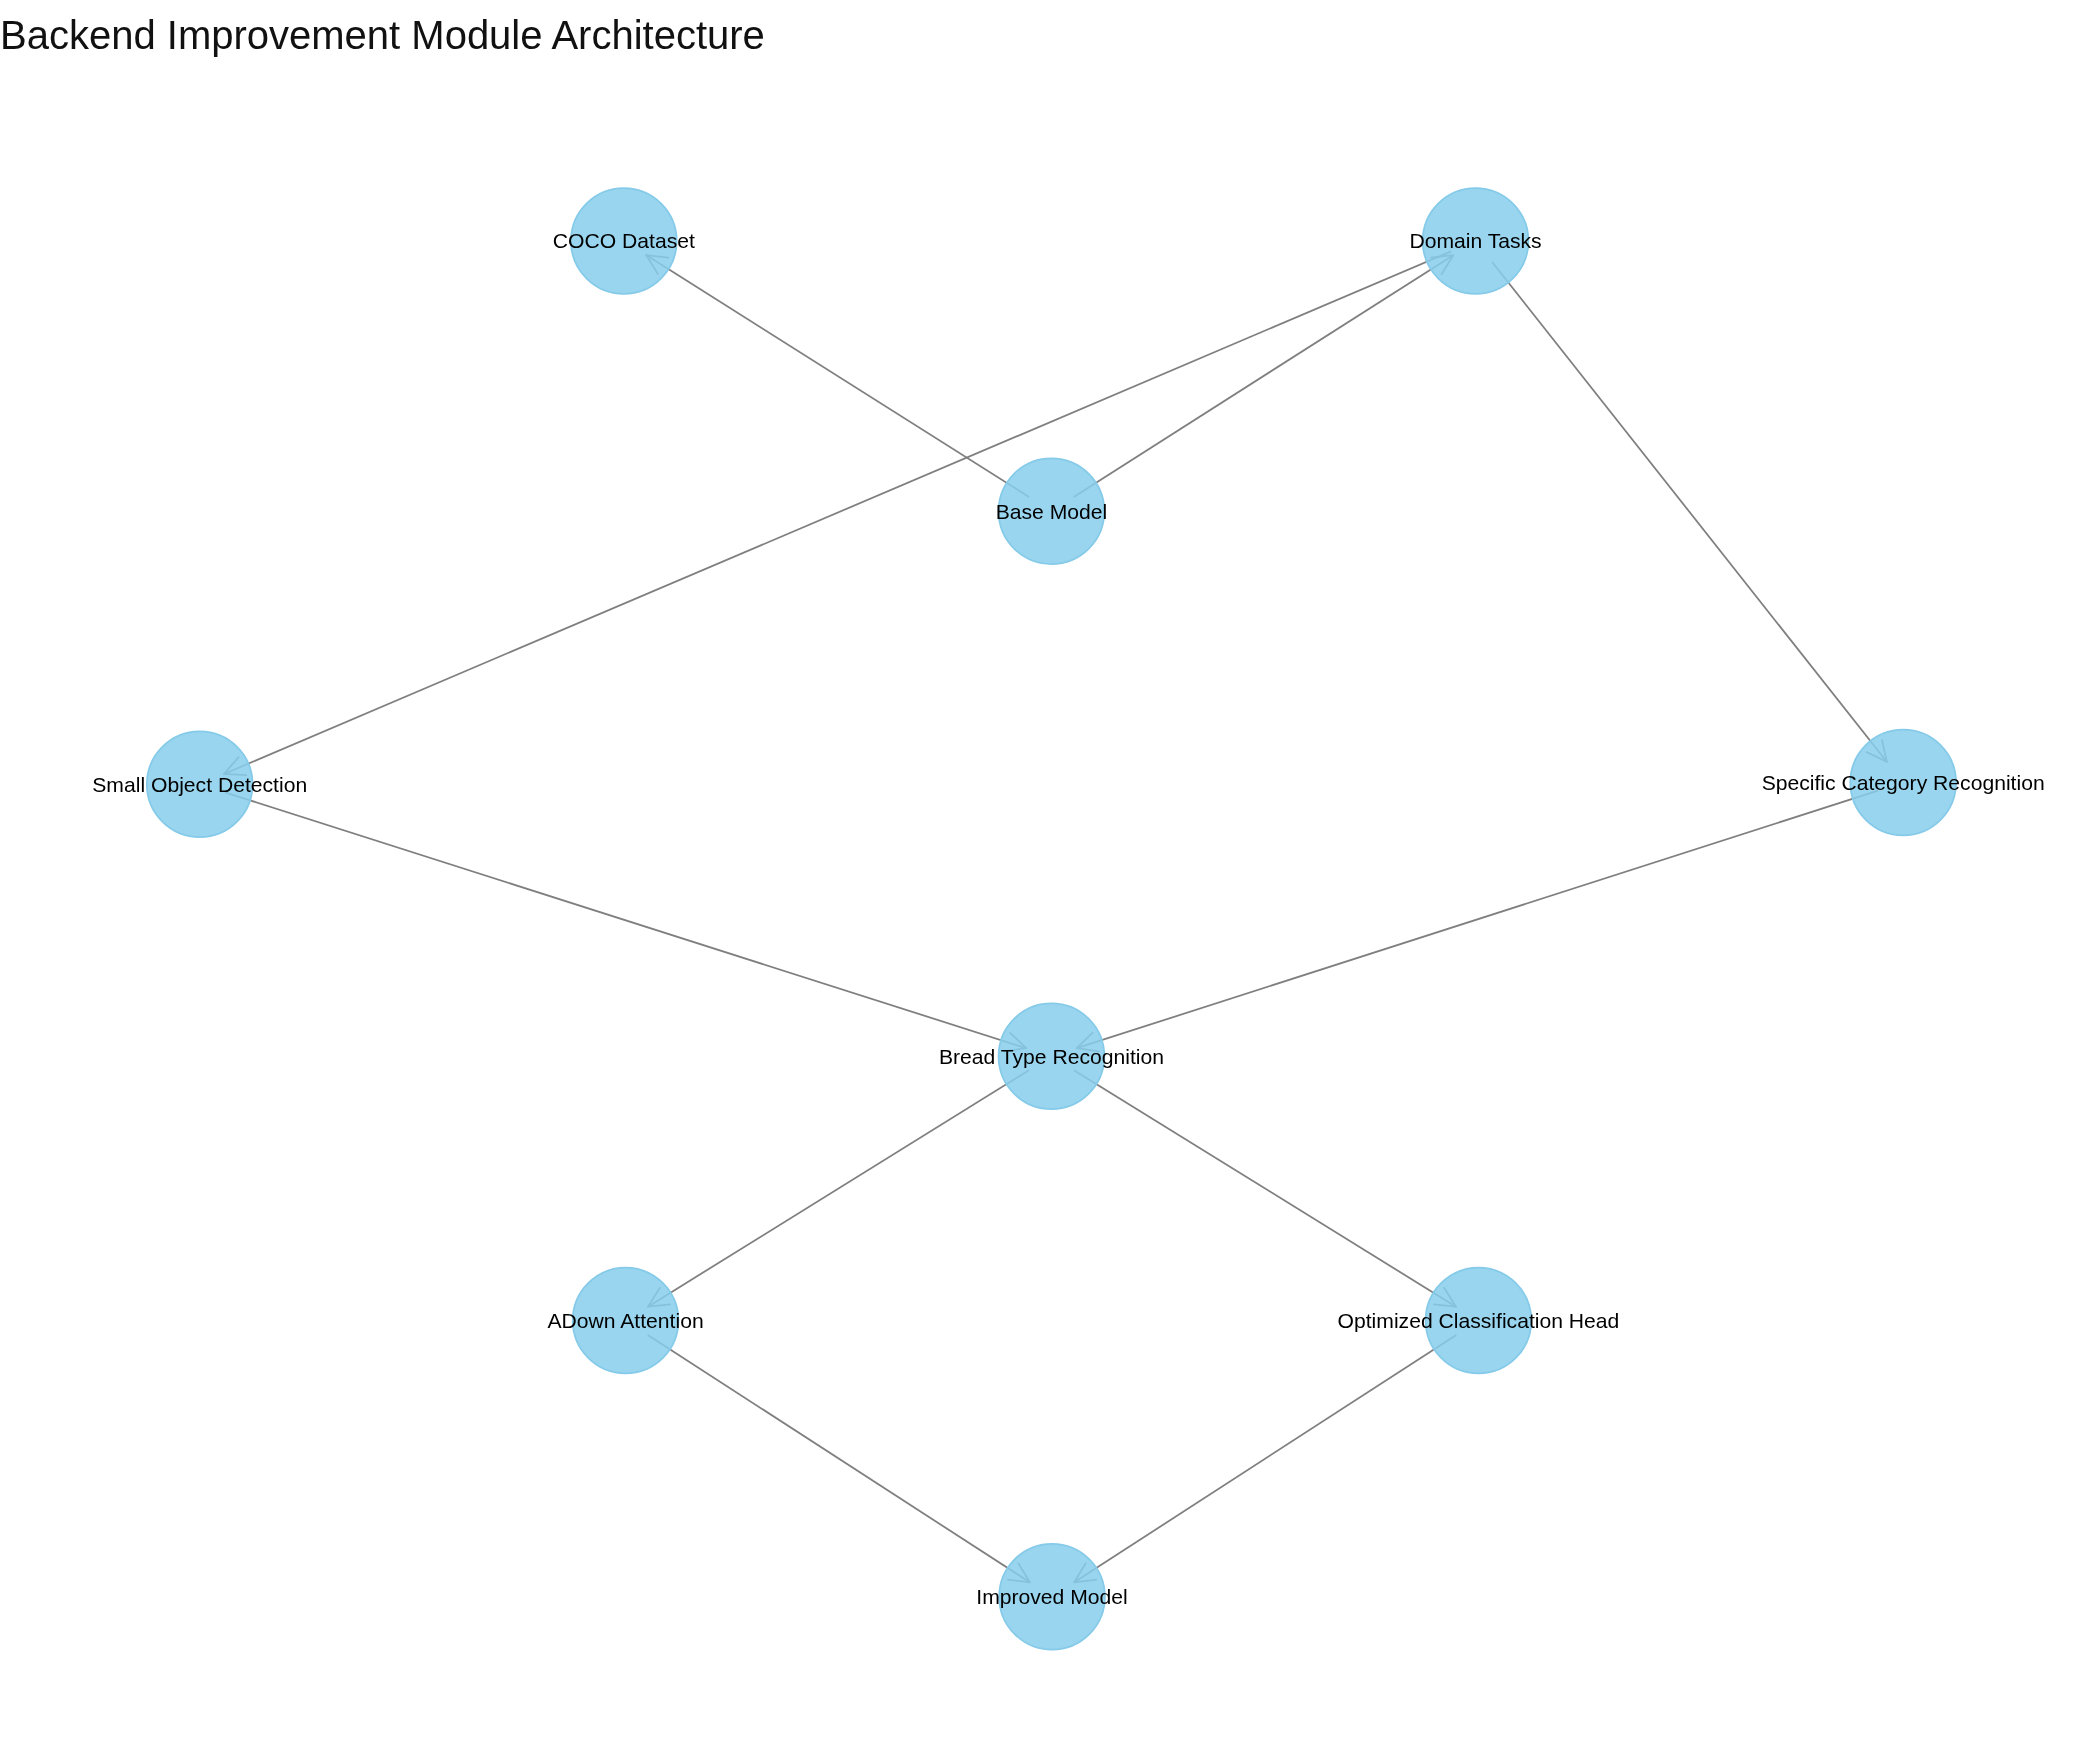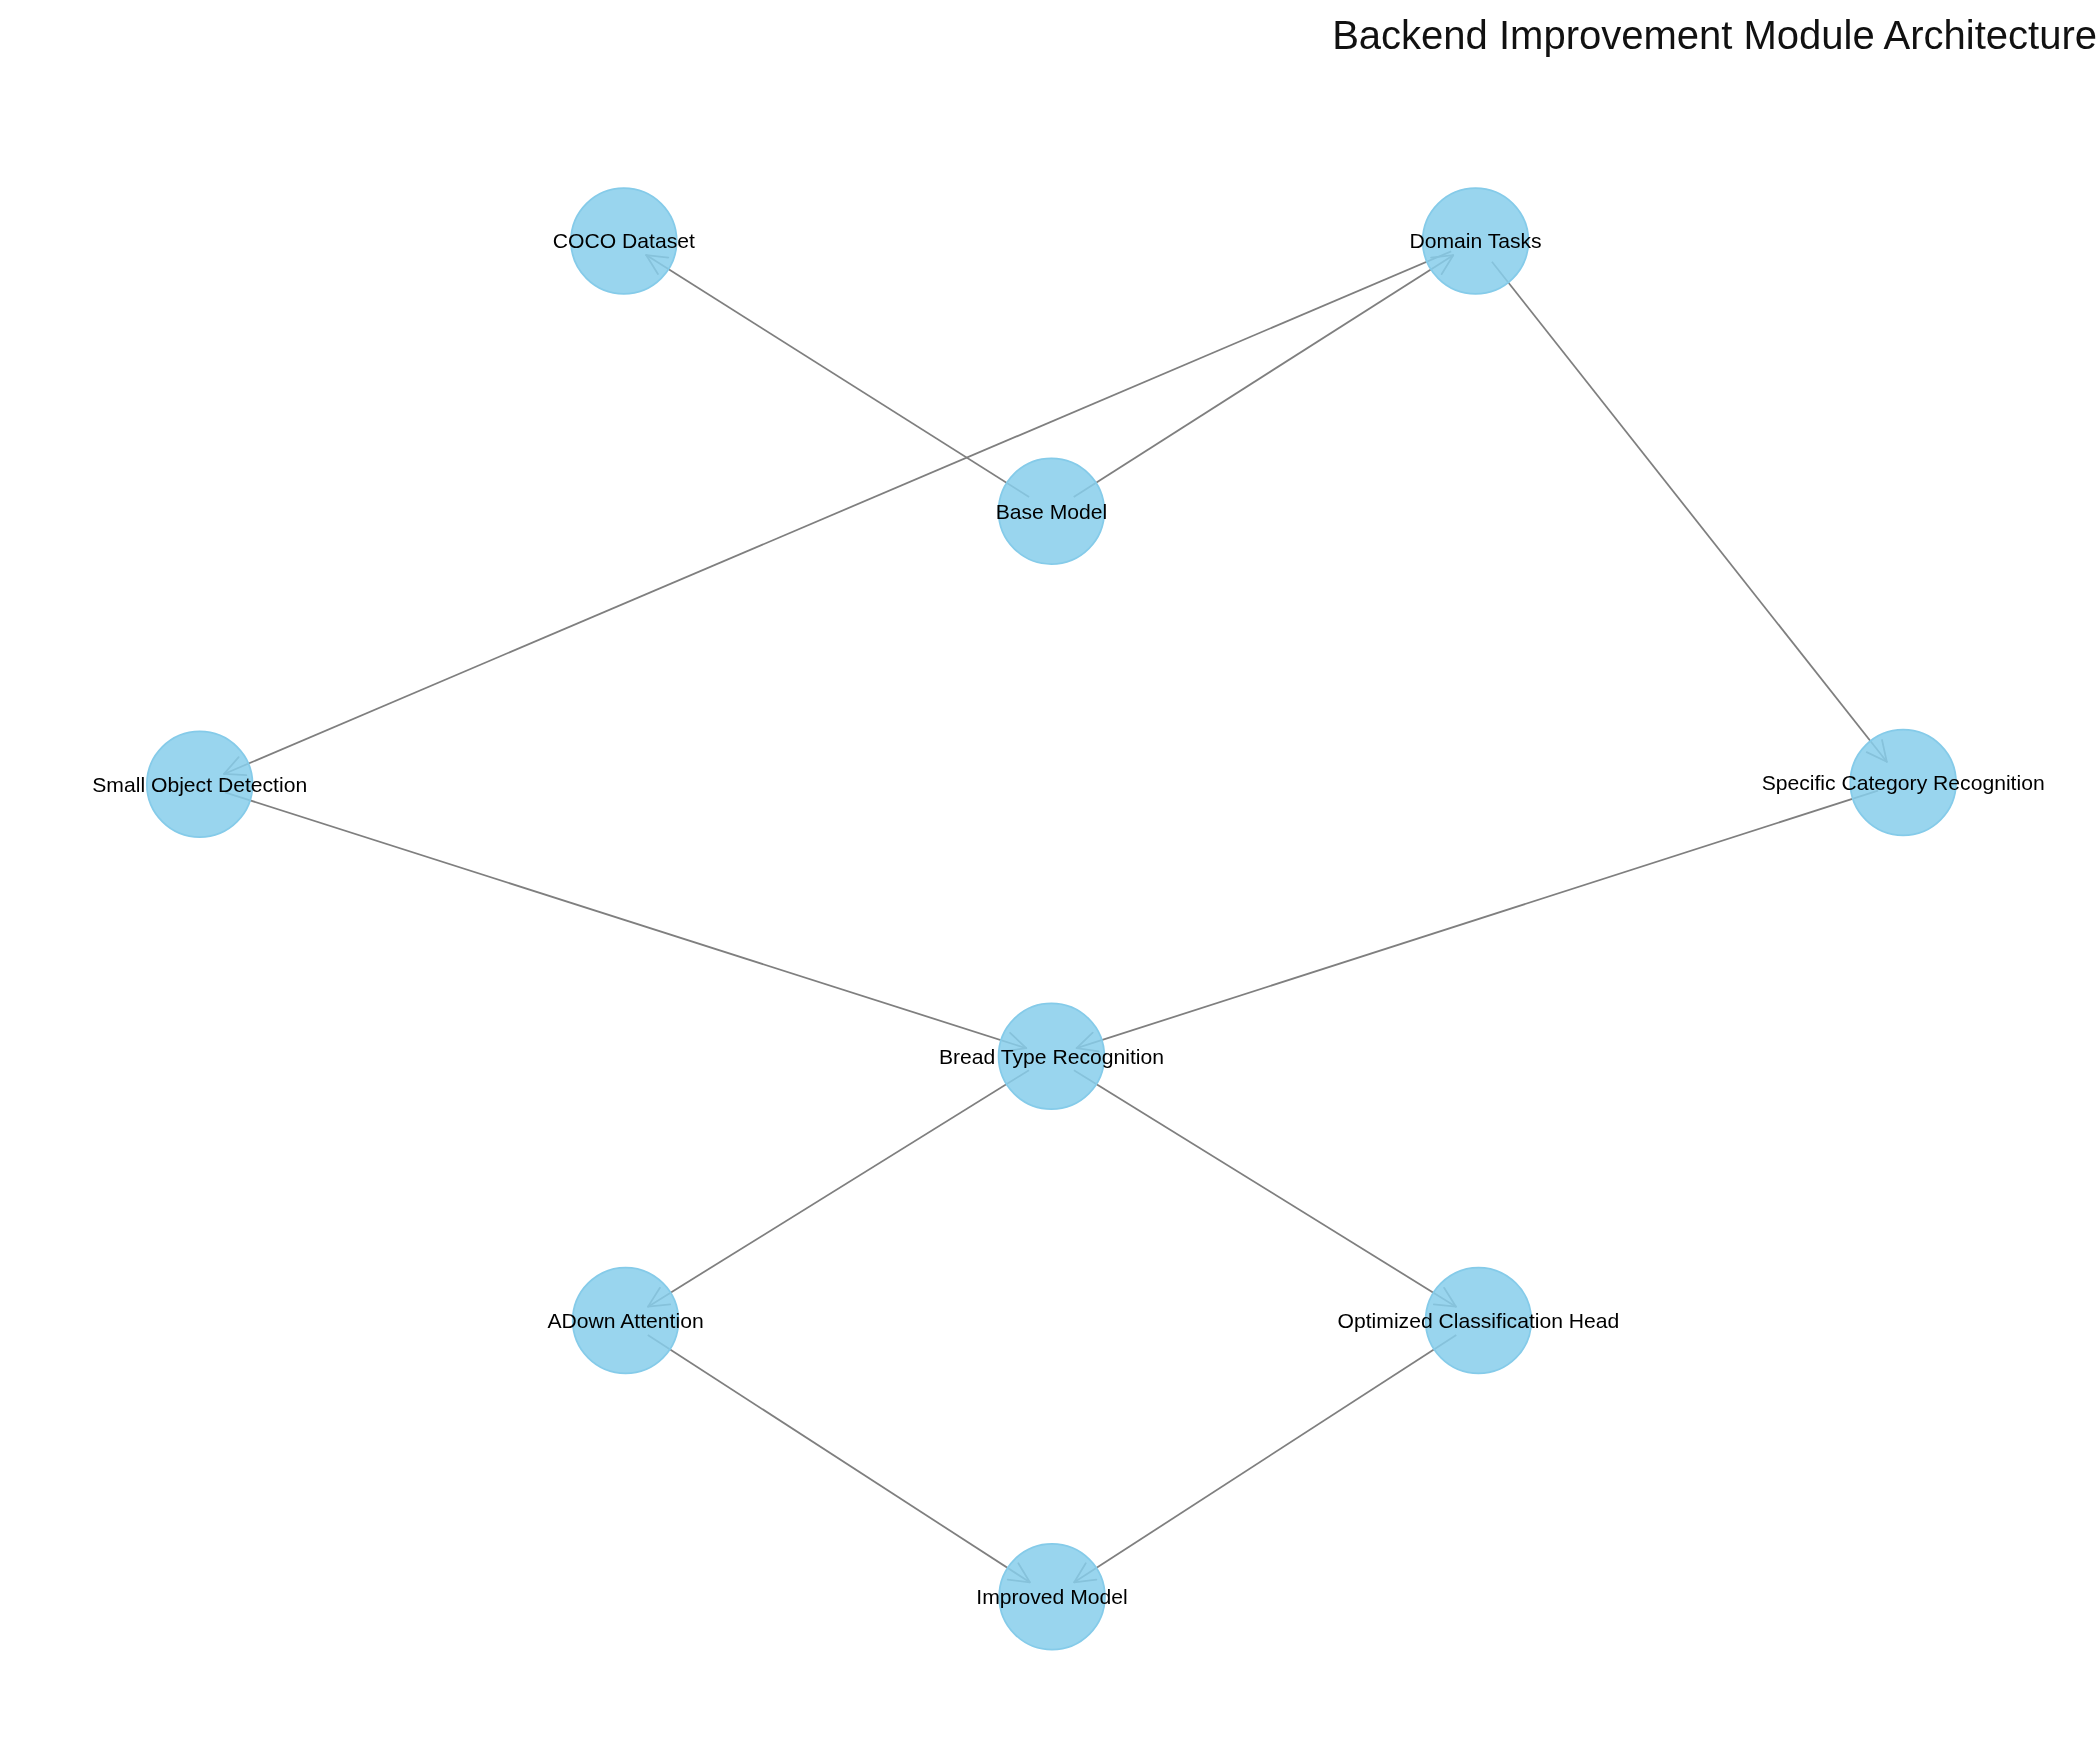--- a/index.html
+++ b/index.html
@@ -13,21 +13,21 @@
     width: 2097px;
     height: 1746px;
     background: #ffffff;
     overflow: hidden;
   }
   .title {
     position: absolute;
     top: 13px;
     left: 0;
     width: 100%;
-    text-align: right;
+    text-align: left;
     font-size: 40px;
     font-weight: 400;
     color: #111111;
     letter-spacing: 0px;
   }
   svg.graph {
     position: absolute;
     inset: 0;
   }
   svg.graph text {

